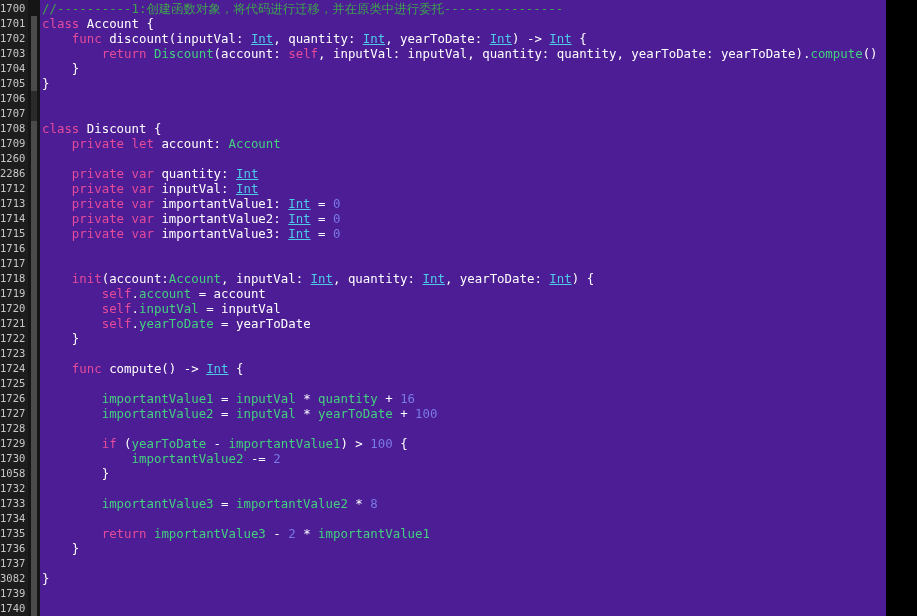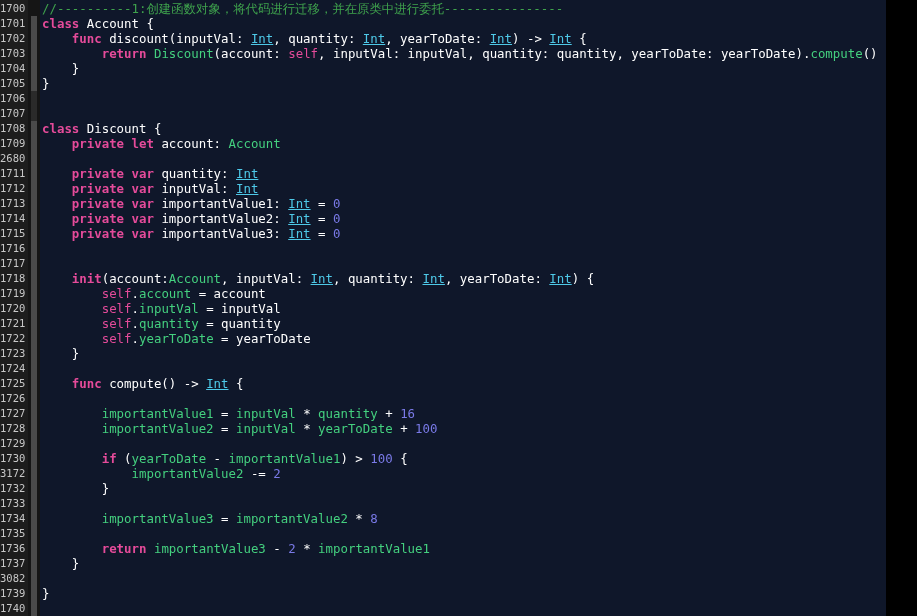--- a/index.html
+++ b/index.html
@@ -64,38 +64,38 @@
     left: 3px;
     width: 6px;
     top: 0;
     height: 15px;
   }
 
   
   #code {
     position: relative;
     flex: 1 1 auto;
-    background: #0f172a;
+    background: #4c1d95;
     padding-top: 1px;
     padding-left: 2px;
     box-sizing: border-box;
     overflow: hidden;
   }
   .code-line {
     height: 15px;
     line-height: 15px;
     font-size: 12.4px;
     white-space: pre;
     color: #ffffff;
     letter-spacing: 0px;
   }
 
   
   .t-comment  { color: #3fa34d; }
-  .t-keyword  { color: #e54b9a; font-weight: bold; }
+  .t-keyword  { color: #e54b9a; }
   .t-type     { color: #4ec9e8; text-decoration: underline; }
   .t-class    { color: #44d07f; }
   .t-ident    { color: #44d07f; }
   .t-num      { color: #7a7ae8; }
   .t-plain    { color: #ffffff; }
   .t-self     { color: #e54b9a; }
   .t-method   { color: #44d07f; }
 </style>
 </head>
 <body>
@@ -106,42 +106,42 @@
       <div class="gutter-num">1700</div>
       <div class="gutter-num">1701</div>
       <div class="gutter-num">1702</div>
       <div class="gutter-num">1703</div>
       <div class="gutter-num">1704</div>
       <div class="gutter-num">1705</div>
       <div class="gutter-num">1706</div>
       <div class="gutter-num">1707</div>
       <div class="gutter-num">1708</div>
       <div class="gutter-num">1709</div>
-      <div class="gutter-num">2680</div>
-      <div class="gutter-num">1711</div>
+      <div class="gutter-num">1260</div>
+      <div class="gutter-num">2286</div>
       <div class="gutter-num">1712</div>
       <div class="gutter-num">1713</div>
       <div class="gutter-num">1714</div>
       <div class="gutter-num">1715</div>
       <div class="gutter-num">1716</div>
       <div class="gutter-num">1717</div>
       <div class="gutter-num">1718</div>
       <div class="gutter-num">1719</div>
       <div class="gutter-num">1720</div>
       <div class="gutter-num">1721</div>
       <div class="gutter-num">1722</div>
       <div class="gutter-num">1723</div>
       <div class="gutter-num">1724</div>
       <div class="gutter-num">1725</div>
       <div class="gutter-num">1726</div>
       <div class="gutter-num">1727</div>
       <div class="gutter-num">1728</div>
       <div class="gutter-num">1729</div>
       <div class="gutter-num">1730</div>
-      <div class="gutter-num">3172</div>
+      <div class="gutter-num">1058</div>
       <div class="gutter-num">1732</div>
       <div class="gutter-num">1733</div>
       <div class="gutter-num">1734</div>
       <div class="gutter-num">1735</div>
       <div class="gutter-num">1736</div>
       <div class="gutter-num">1737</div>
       <div class="gutter-num">3082</div>
       <div class="gutter-num">1739</div>
       <div class="gutter-num">1740</div>
     </div>
@@ -287,21 +287,20 @@
       <div class="code-line"><span class="t-plain">    </span><span class="t-keyword">private</span><span class="t-plain"> </span><span class="t-keyword">var</span><span class="t-plain"> quantity: </span><span class="t-type">Int</span></div>
       <div class="code-line"><span class="t-plain">    </span><span class="t-keyword">private</span><span class="t-plain"> </span><span class="t-keyword">var</span><span class="t-plain"> inputVal: </span><span class="t-type">Int</span></div>
       <div class="code-line"><span class="t-plain">    </span><span class="t-keyword">private</span><span class="t-plain"> </span><span class="t-keyword">var</span><span class="t-plain"> importantValue1: </span><span class="t-type">Int</span><span class="t-plain"> = </span><span class="t-num">0</span></div>
       <div class="code-line"><span class="t-plain">    </span><span class="t-keyword">private</span><span class="t-plain"> </span><span class="t-keyword">var</span><span class="t-plain"> importantValue2: </span><span class="t-type">Int</span><span class="t-plain"> = </span><span class="t-num">0</span></div>
       <div class="code-line"><span class="t-plain">    </span><span class="t-keyword">private</span><span class="t-plain"> </span><span class="t-keyword">var</span><span class="t-plain"> importantValue3: </span><span class="t-type">Int</span><span class="t-plain"> = </span><span class="t-num">0</span></div>
       <div class="code-line">&nbsp;</div>
       <div class="code-line">&nbsp;</div>
       <div class="code-line"><span class="t-plain">    </span><span class="t-keyword">init</span><span class="t-plain">(account:</span><span class="t-class">Account</span><span class="t-plain">, inputVal: </span><span class="t-type">Int</span><span class="t-plain">, quantity: </span><span class="t-type">Int</span><span class="t-plain">, yearToDate: </span><span class="t-type">Int</span><span class="t-plain">) {</span></div>
       <div class="code-line"><span class="t-plain">        </span><span class="t-self">self</span><span class="t-plain">.</span><span class="t-ident">account</span><span class="t-plain"> = account</span></div>
       <div class="code-line"><span class="t-plain">        </span><span class="t-self">self</span><span class="t-plain">.</span><span class="t-ident">inputVal</span><span class="t-plain"> = inputVal</span></div>
-      <div class="code-line"><span class="t-plain">        </span><span class="t-self">self</span><span class="t-plain">.</span><span class="t-ident">quantity</span><span class="t-plain"> = quantity</span></div>
       <div class="code-line"><span class="t-plain">        </span><span class="t-self">self</span><span class="t-plain">.</span><span class="t-ident">yearToDate</span><span class="t-plain"> = yearToDate</span></div>
       <div class="code-line"><span class="t-plain">    }</span></div>
       <div class="code-line">&nbsp;</div>
       <div class="code-line"><span class="t-plain">    </span><span class="t-keyword">func</span><span class="t-plain"> compute() -&gt; </span><span class="t-type">Int</span><span class="t-plain"> {</span></div>
       <div class="code-line">&nbsp;</div>
       <div class="code-line"><span class="t-plain">        </span><span class="t-ident">importantValue1</span><span class="t-plain"> = </span><span class="t-ident">inputVal</span><span class="t-plain"> * </span><span class="t-ident">quantity</span><span class="t-plain"> + </span><span class="t-num">16</span></div>
       <div class="code-line"><span class="t-plain">        </span><span class="t-ident">importantValue2</span><span class="t-plain"> = </span><span class="t-ident">inputVal</span><span class="t-plain"> * </span><span class="t-ident">yearToDate</span><span class="t-plain"> + </span><span class="t-num">100</span></div>
       <div class="code-line">&nbsp;</div>
       <div class="code-line"><span class="t-plain">        </span><span class="t-keyword">if</span><span class="t-plain"> (</span><span class="t-ident">yearToDate</span><span class="t-plain"> - </span><span class="t-ident">importantValue1</span><span class="t-plain">) &gt; </span><span class="t-num">100</span><span class="t-plain"> {</span></div>
       <div class="code-line"><span class="t-plain">            </span><span class="t-ident">importantValue2</span><span class="t-plain"> -= </span><span class="t-num">2</span></div>

